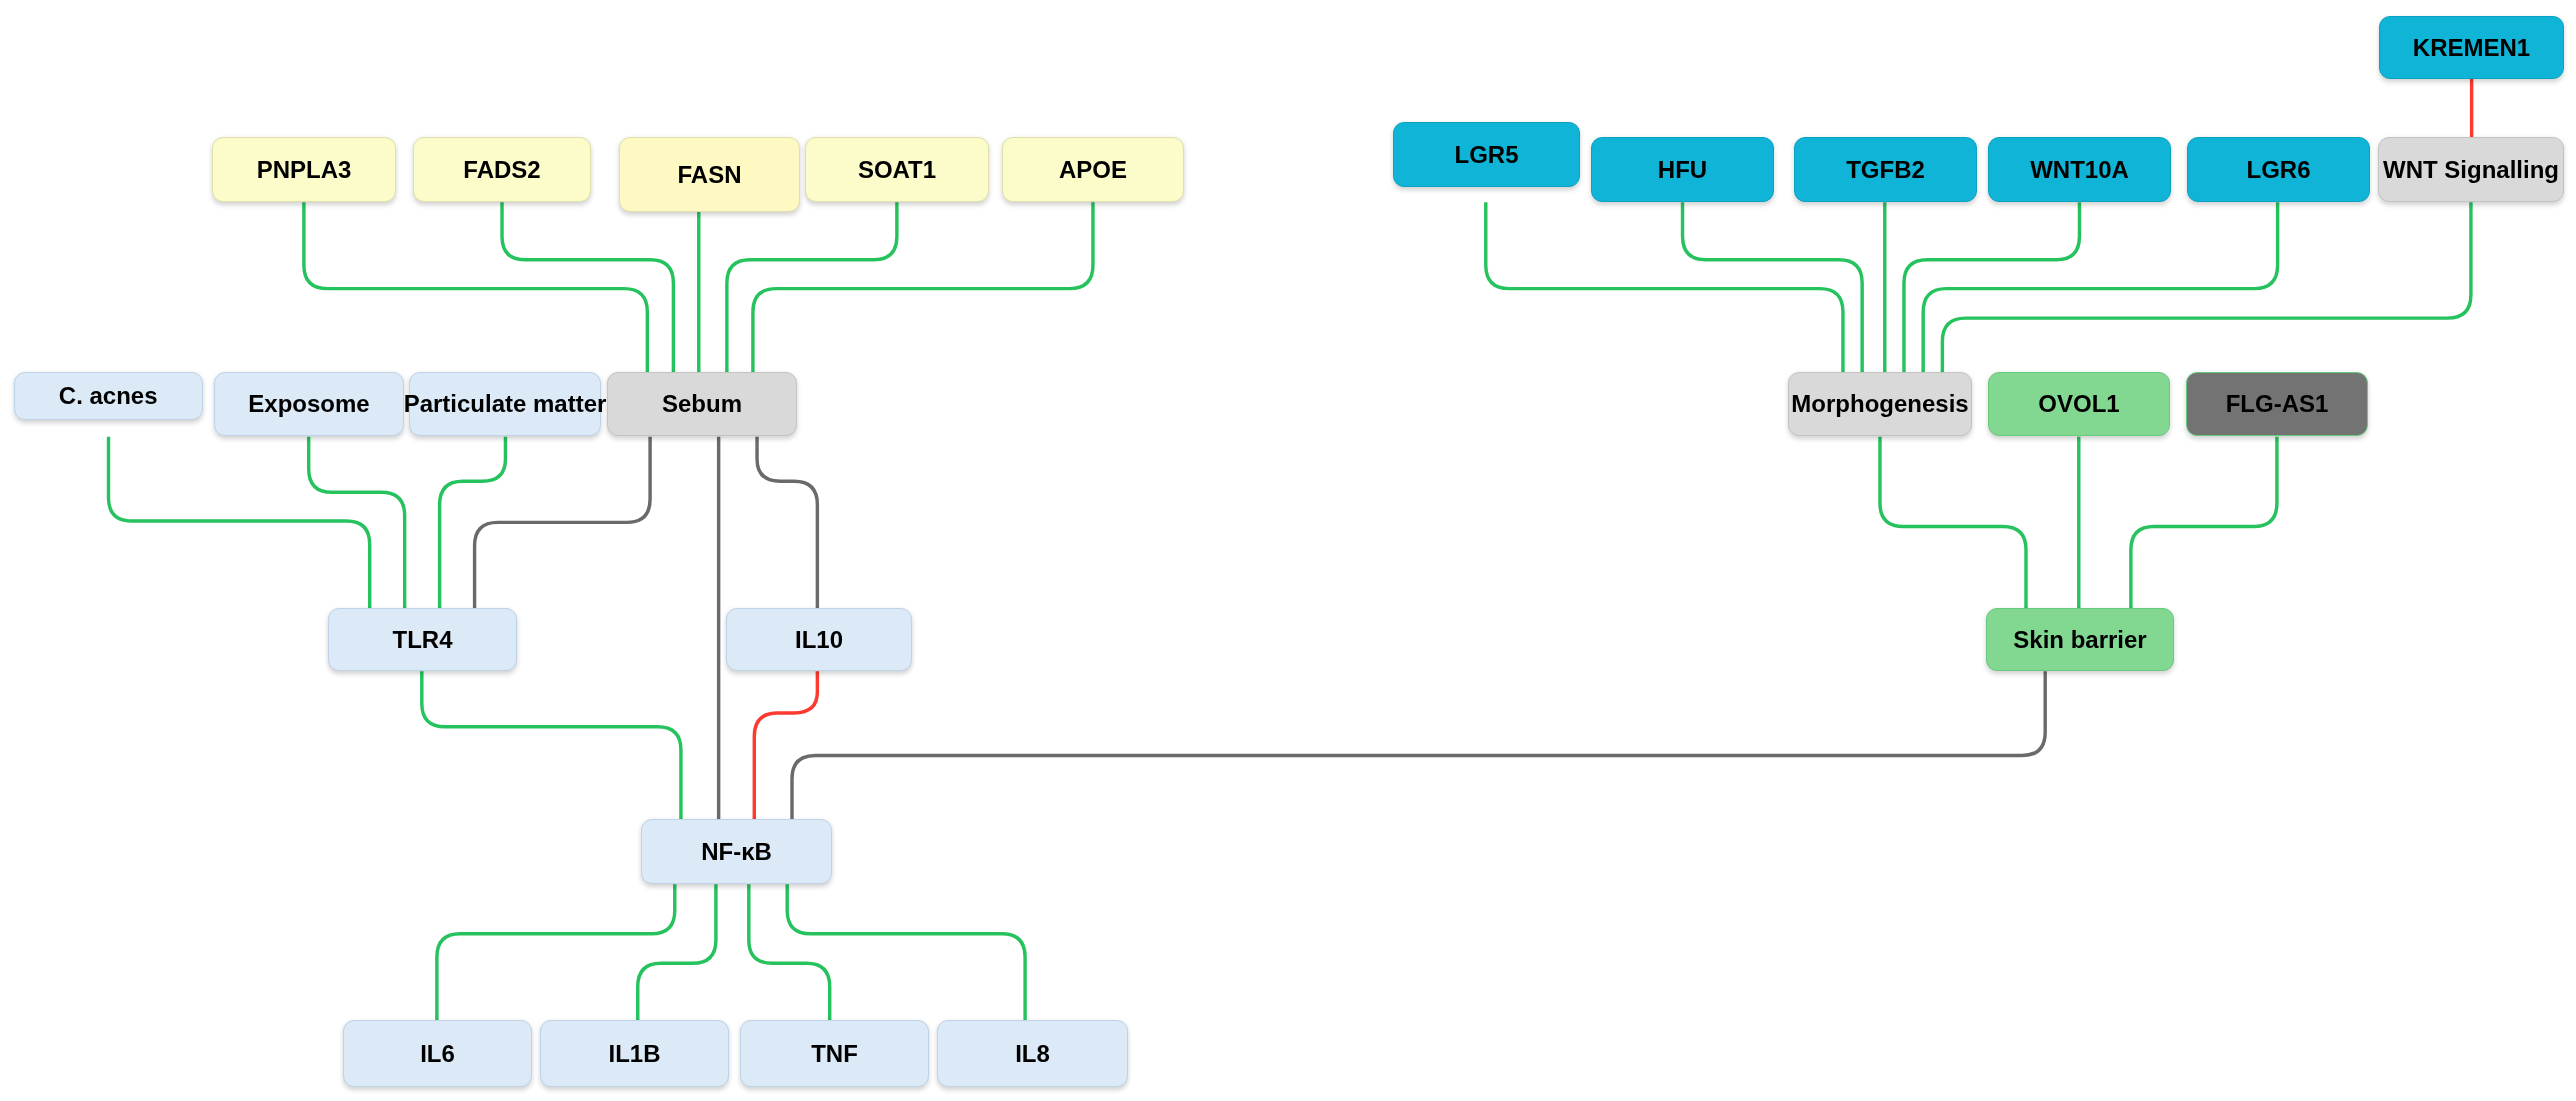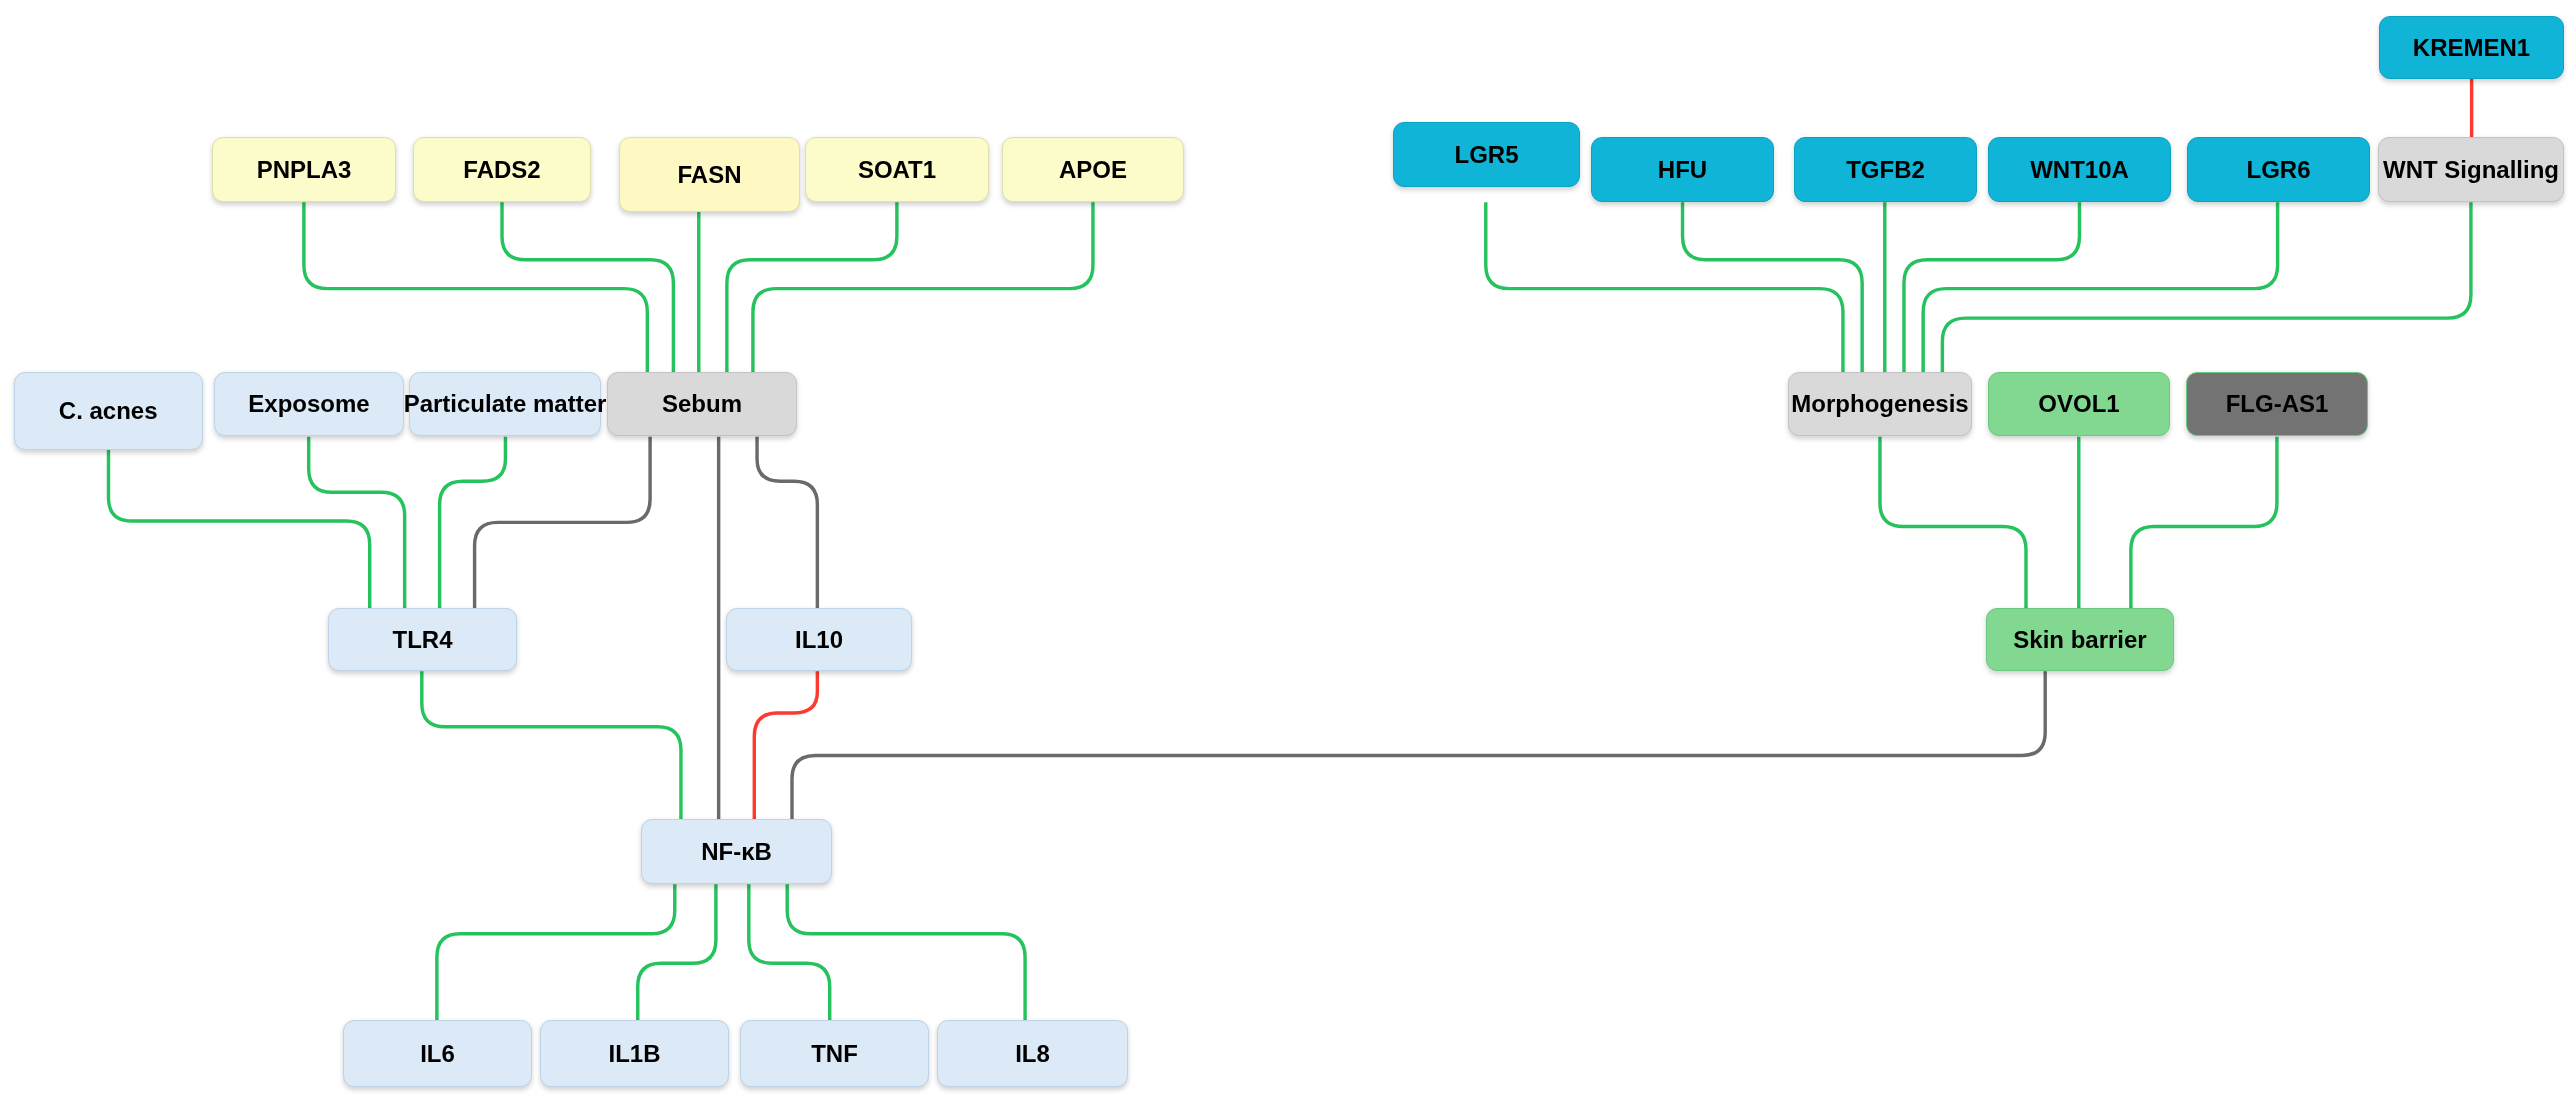--- a/index.html
+++ b/index.html
@@ -78,21 +78,21 @@
     </div>
     <div class="node" style="left: 1988px; top: 137px; width: 183px; height: 65px; background: rgb(16, 180, 214); border: 1.4px solid rgb(10, 162, 195);">
       <span>WNT10A</span>
     </div>
     <div class="node" style="left: 2187px; top: 137px; width: 183px; height: 65px; background: rgb(16, 180, 214); border: 1.4px solid rgb(10, 162, 195);">
       <span>LGR6</span>
     </div>
     <div class="node" style="left: 2378px; top: 137px; width: 186px; height: 65px; background: rgb(217, 217, 217); border: 1.4px solid rgb(195, 195, 195);">
       <span>WNT Signalling</span>
     </div>
-    <div class="node" style="left: 13.7px; top: 372px; width: 189px; height: 78px; background: rgb(220, 233, 246); border: 1.4px solid rgb(189, 211, 232); text-align: center;">
+    <div class="node" style="left: 13.7px; top: 372px; width: 189px; height: 48px; background: rgb(220, 233, 246); border: 1.4px solid rgb(189, 211, 232); text-align: center;">
       <span>C. acnes</span>
     </div>
     <div class="node" style="left: 214px; top: 372px; width: 190px; height: 64px; background: rgb(220, 233, 246); border: 1.4px solid rgb(189, 211, 232);">
       <span>Exposome</span>
     </div>
     <div class="node" style="left: 409px; top: 372px; width: 192px; height: 64px; background: rgb(220, 233, 246); border: 1.4px solid rgb(189, 211, 232);">
       <span>Particulate matter</span>
     </div>
     <div class="node" style="left: 1788px; top: 372px; width: 184px; height: 64px; background: rgb(217, 217, 217); border: 1.4px solid rgb(195, 195, 195);">
       <span>Morphogenesis</span>

